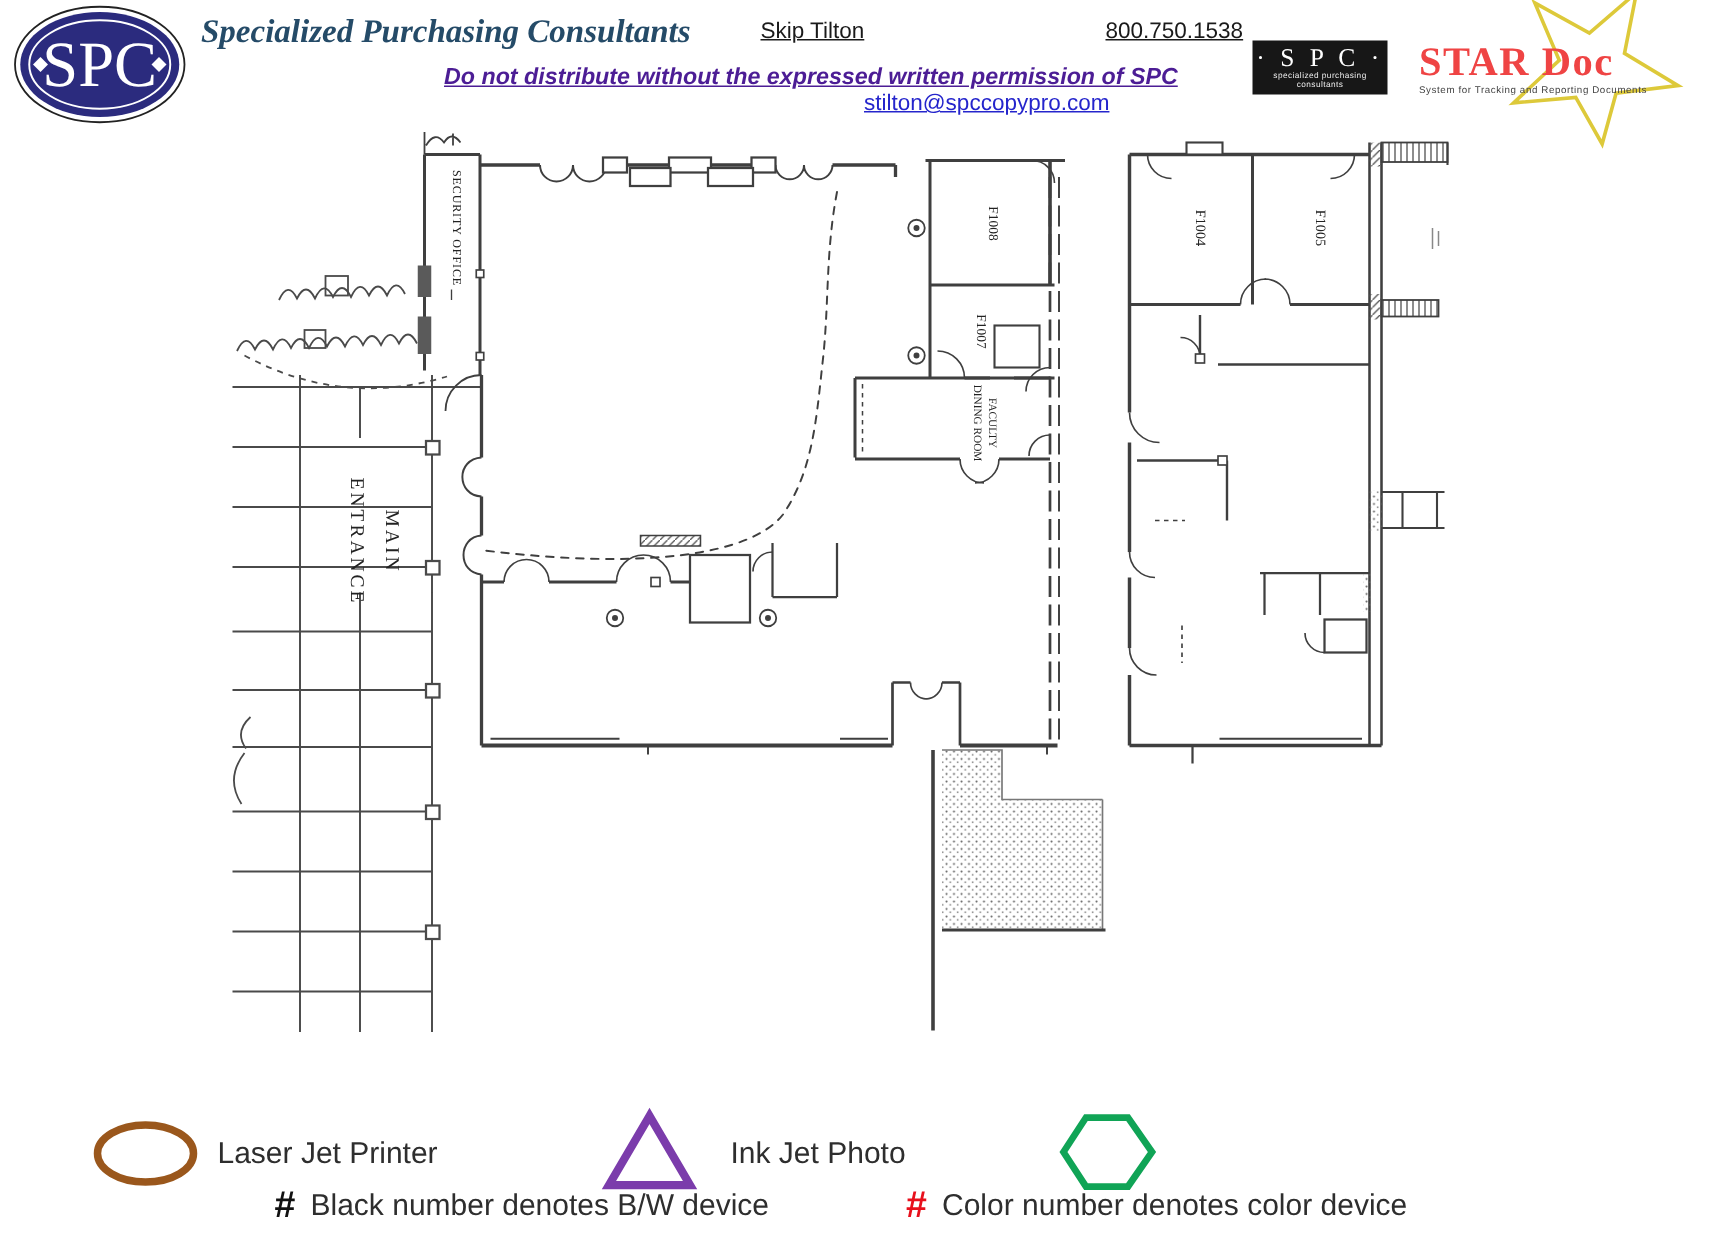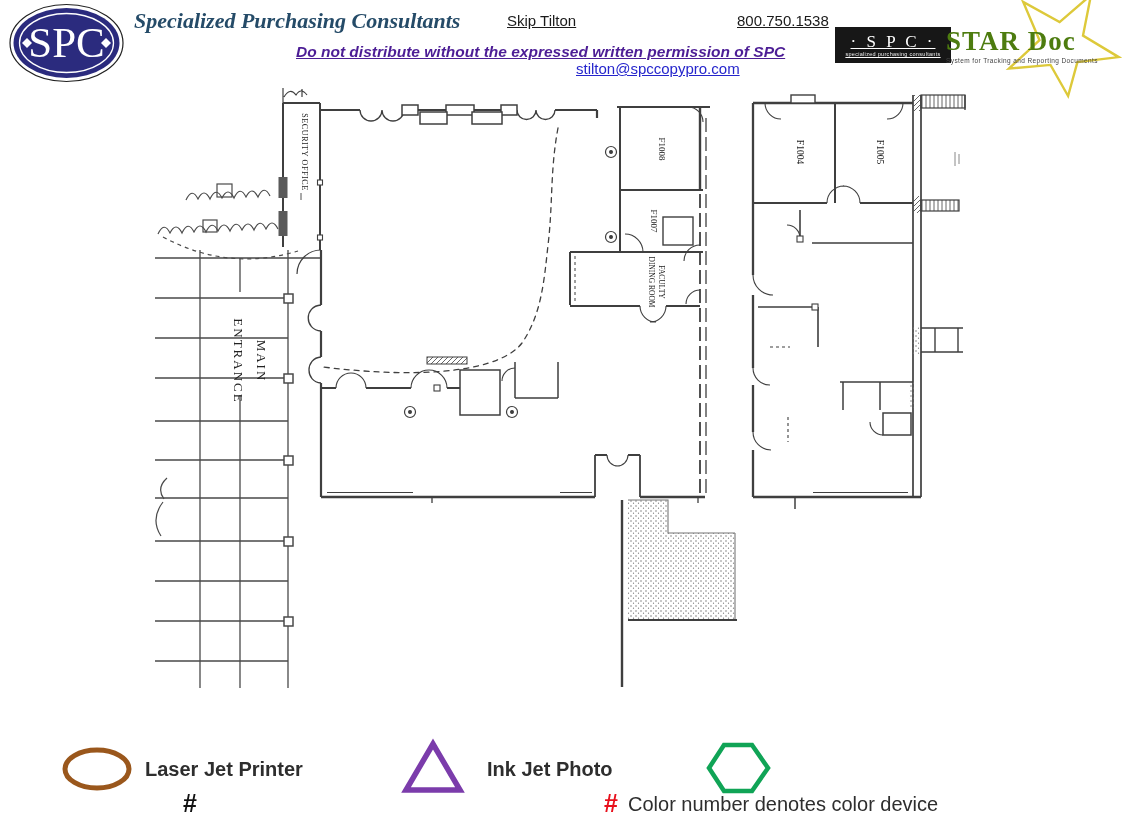--- a/index.html
+++ b/index.html
@@ -6,28 +6,28 @@
   #page{position:relative;width:1140px;height:828px;background:#ffffff;overflow:hidden;
         font-family:"Liberation Sans",sans-serif;padding-left:24px;}
   #plan-svg{position:absolute;left:0;top:0;z-index:1;}
   .abs{position:absolute;z-index:3;}
   .title{font-family:"Liberation Serif",serif;font-style:italic;font-weight:bold;
          font-size:22px;color:#254b68;white-space:nowrap;}
   .contact{font-size:15px;color:#1a1a1a;white-space:nowrap;text-decoration:underline;}
   .email-link{font-size:15px;color:#2525cc;text-decoration:underline;white-space:nowrap;margin-top:48px;}
   .warning{font-size:15.5px;font-weight:bold;font-style:italic;color:#4c1d95;
            text-decoration:underline;white-space:nowrap;}
-  .stardoc-badge{width:116px;height:36px;background:#171717;color:#fff;text-align:center;
-                 display:flex;flex-direction:column;justify-content:center;line-height:1;text-decoration:underline;}
+  .stardoc-badge{width:90px;height:36px;background:#171717;color:#fff;text-align:center;
+                 display:flex;flex-direction:column;justify-content:center;line-height:1;}
   .stardoc-badge .big{font-family:"Liberation Serif",serif;font-size:17px;letter-spacing:3px;}
   .stardoc-badge .tiny{font-size:5.5px;letter-spacing:0.3px;margin-top:2px;color:#eee;}
   .stardoc-title{font-family:"Liberation Serif",serif;font-size:27px;font-weight:600;
-                 color:#4d7c0f;letter-spacing:1px;white-space:nowrap;}
+                 color:#ef4444;letter-spacing:1px;white-space:nowrap;}
   .stardoc-sub{font-size:6.5px;color:#444;letter-spacing:0.4px;white-space:nowrap;}
-  .legend-label{font-size:20px;color:#2e2e2e;white-space:nowrap;font-weight:bold;}
+  .legend-label{font-size:20px;color:#2e2e2e;white-space:nowrap;}
   .note-label{font-size:20px;color:#2e2e2e;white-space:nowrap;}
   .hash{font-size:25px;font-weight:bold;white-space:nowrap;}
   .hash-black{color:#111111;}
   .hash-red{color:#e8101c;}
   .plan-label{font-family:"Liberation Serif",serif;fill:#222;}
 </style>
 </head>
 <body>
 
 <div id="page">
@@ -209,16 +209,17 @@
     <div class="big">· S P C ·</div>
     <div class="tiny">specialized purchasing consultants</div>
   </div>
   <div class="abs stardoc-title" style="left:946px;top:26px;">STAR Doc</div>
   <div class="abs stardoc-sub" style="left:946px;top:57px;">System for Tracking and Reporting Documents</div>
 
   <div class="abs legend-label" style="left:145px;top:758px;">Laser Jet Printer</div>
   <div class="abs legend-label" style="left:487px;top:758px;">Ink Jet Photo</div>
 
   <div class="abs hash hash-black" style="left:183px;top:789px;">#</div>
+  <div class="abs note-label" style="left:207px;top:793px;">Black number denotes B/W device</div>
   <div class="abs hash hash-red" style="left:604px;top:789px;">#</div>
   <div class="abs note-label" style="left:628px;top:793px;">Color number denotes color device</div>
 
 </div>
 
 </body></html>

